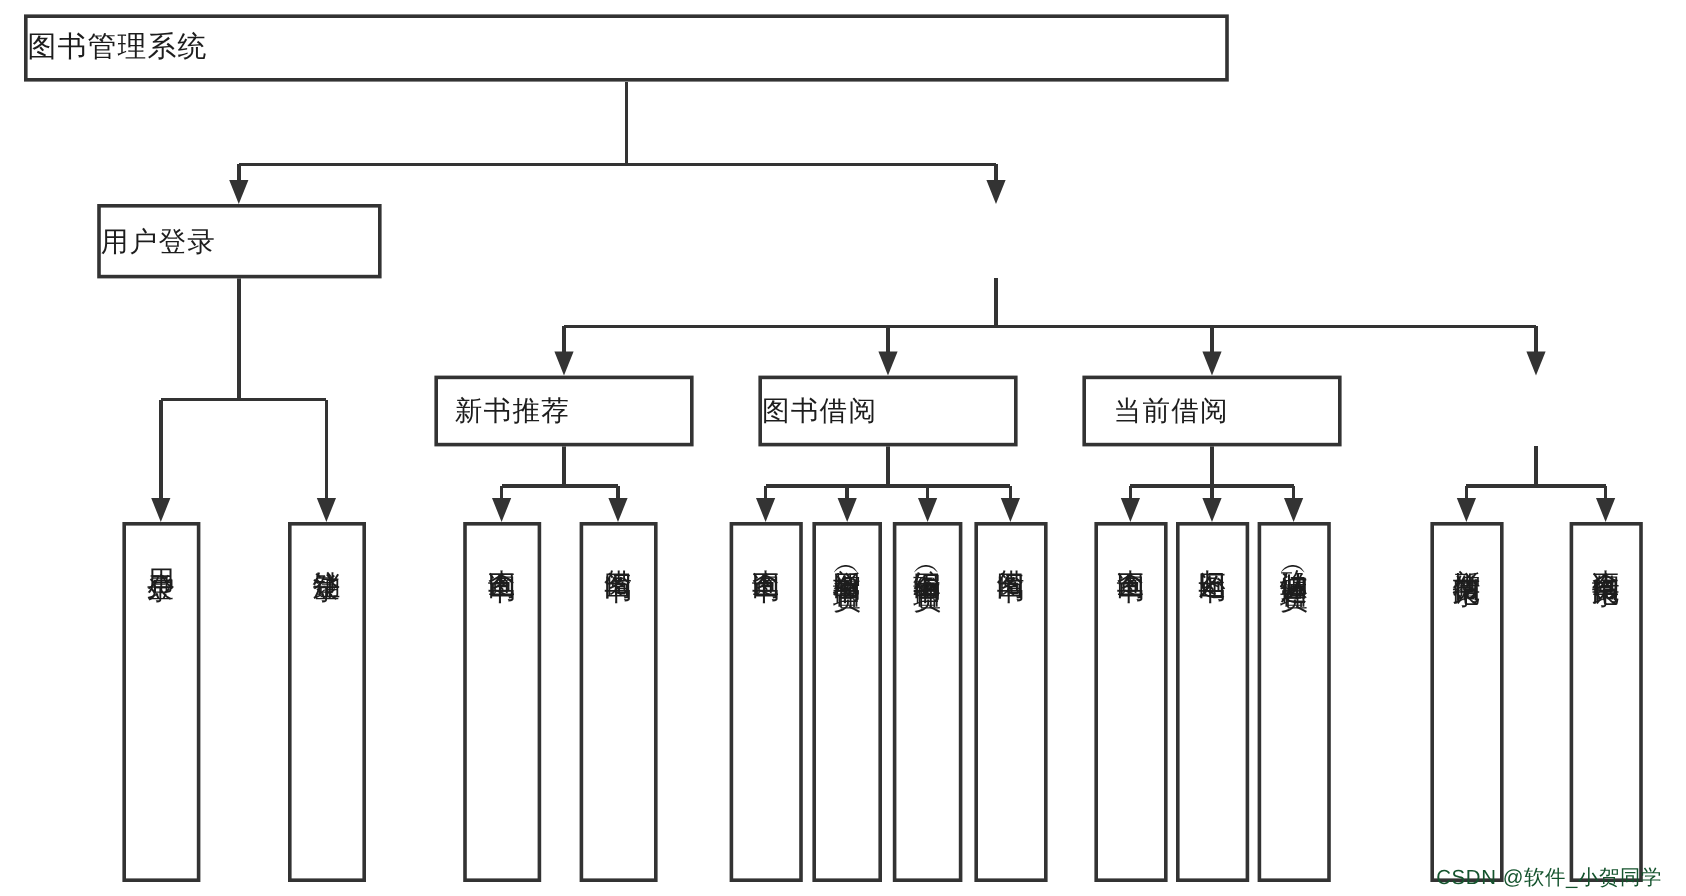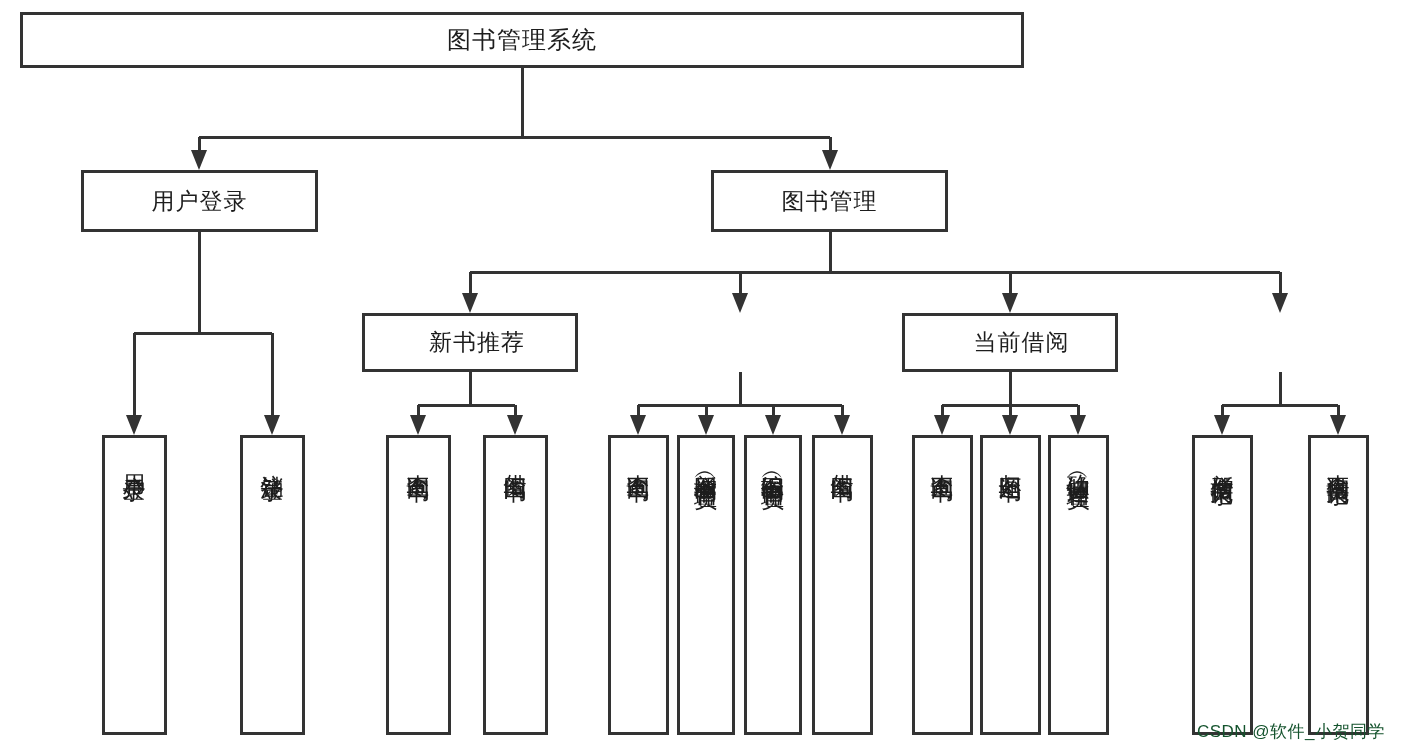--- a/index.html
+++ b/index.html
@@ -32,21 +32,20 @@
   #wires polygon{ fill:#333333; stroke:none; }
 
   
   .node{
     position:absolute;
     box-sizing:border-box;
     background:#ffffff;
     border:3px solid #333333;
     display:flex;
     align-items:center;
-    justify-content:center;
     text-align:center;
   }
   .node .label{
     font-size:23px;
     line-height:1.15;
     letter-spacing:1px;
     color:#1d1d1d;
     white-space:nowrap;
   }
   .node.root .label{ font-size:24px; }
@@ -151,27 +150,27 @@
     <polygon points="1330,415 1346,415 1338,435"></polygon>
   </svg>
 
   <div class="node root" style="left:20px;top:12px;width:1004px;height:56px;">
     <span class="label">图书管理系统</span>
   </div>
 
   <div class="node lvl2" style="left:81px;top:170px;width:237px;height:62px;">
     <span class="label">用户登录</span>
   </div>
-  <div class="node lvl2" style="left:711px;top:170px;width:237px;height:62px;">
-    <span class="label">图书管理</span>
-  </div>
 
   <div class="node lvl3" style="left:362px;top:313px;width:216px;height:59px;padding-left:14px;">
     <span class="label">新书推荐</span>
   </div>
+  <div class="node lvl3" style="left:632px;top:313px;width:216px;height:59px;">
+    <span class="label">图书借阅</span>
+  </div>
   <div class="node lvl3" style="left:902px;top:313px;width:216px;height:59px;padding-left:23px;">
     <span class="label">当前借阅</span>
   </div>
 
   <div class="node leaf" style="left:102px;top:435px;width:65px;height:300px;">
     <span class="label">用户登录</span>
   </div>
   <div class="node leaf" style="left:240px;top:435px;width:65px;height:300px;">
     <span class="label">注销登录</span>
   </div>

